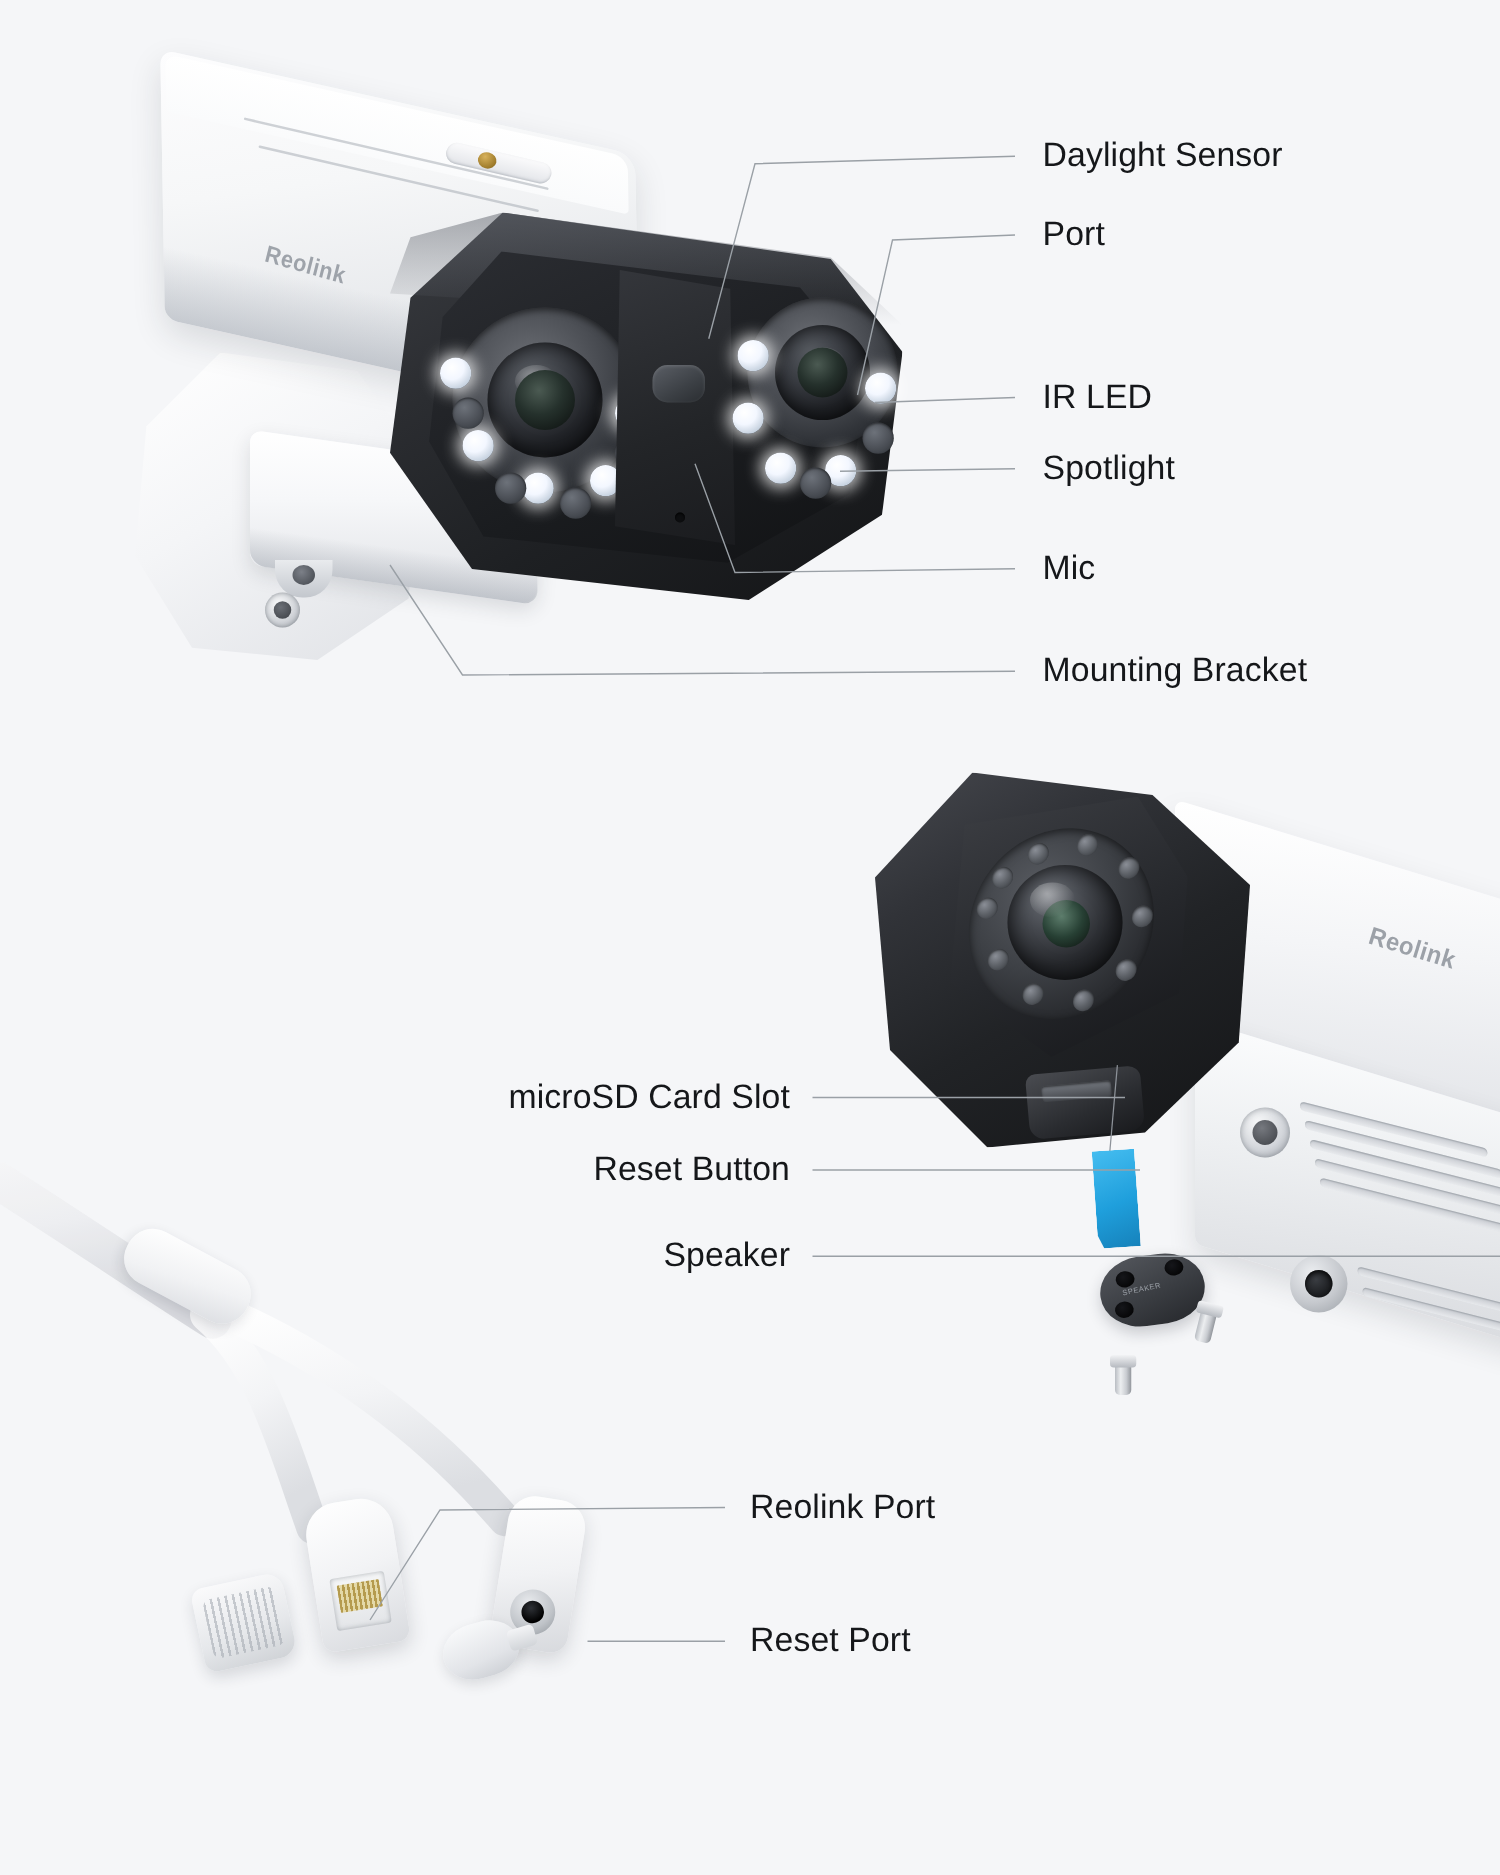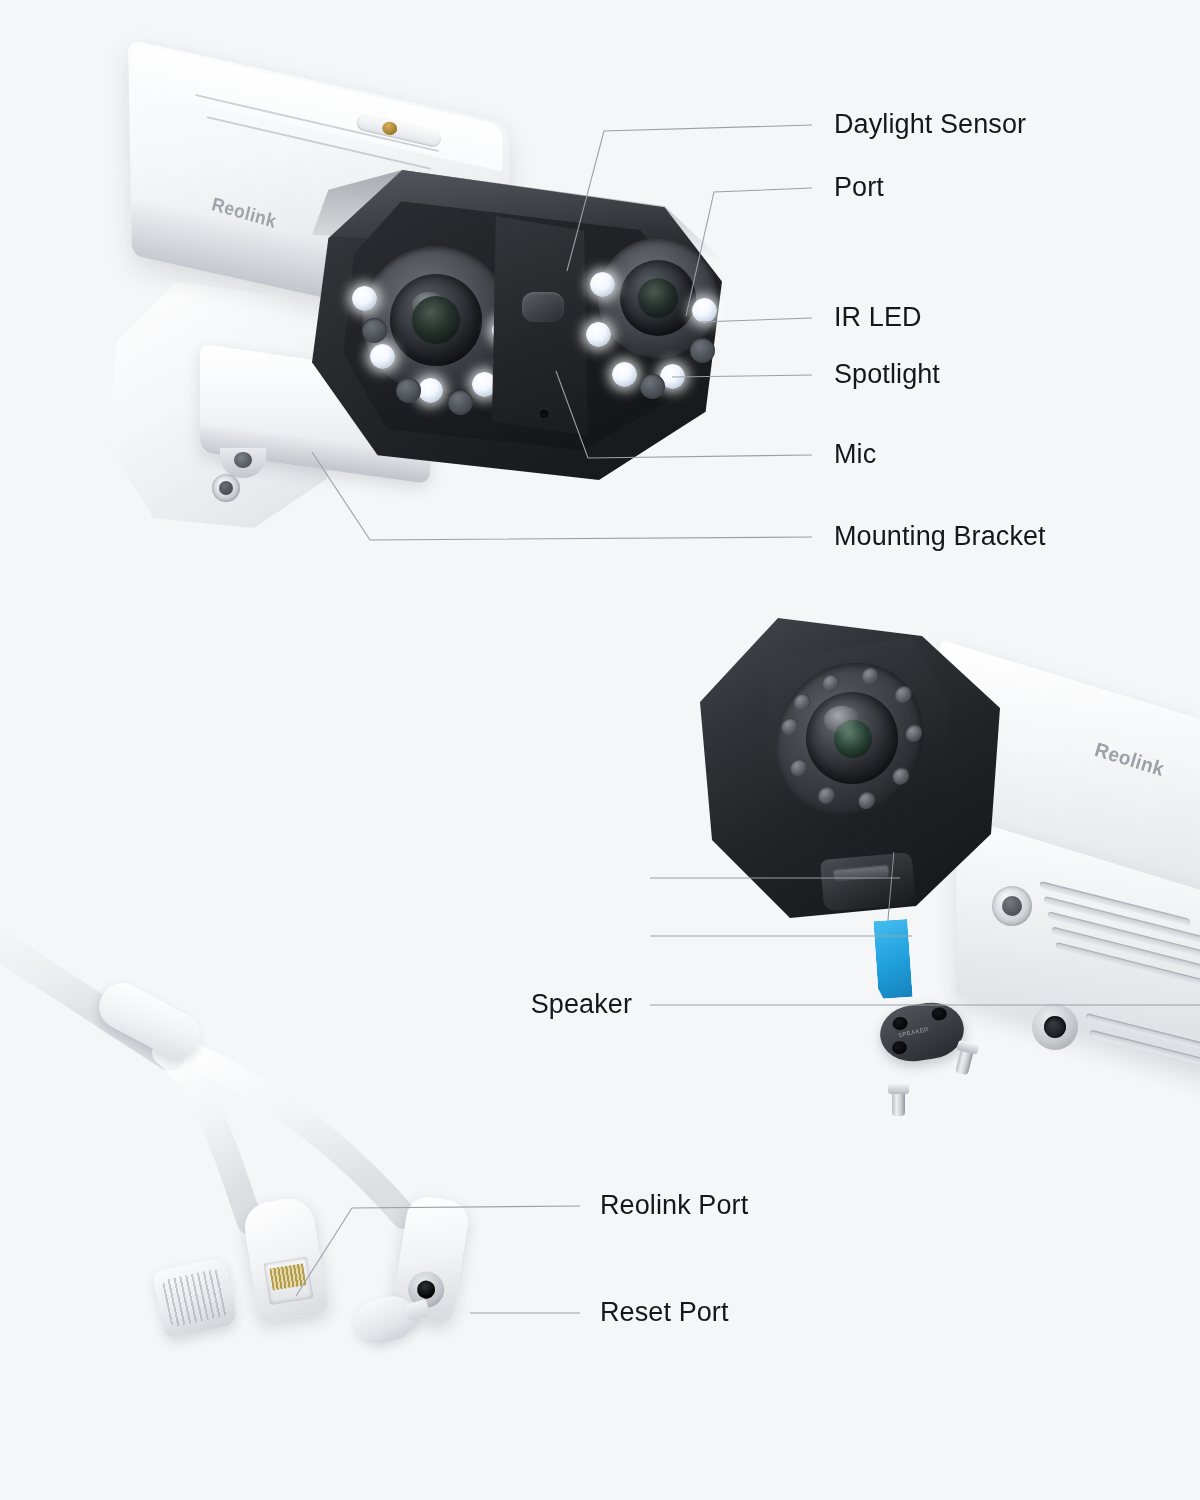--- a/index.html
+++ b/index.html
@@ -491,18 +491,20 @@
     <line x1="470" y1="1313" x2="580" y2="1313"></line>
   </svg>
 
   <div class="label" style="left:834px;top:111px;">Daylight Sensor</div>
   <div class="label" style="left:834px;top:174px;">Port</div>
   <div class="label" style="left:834px;top:304px;">IR LED</div>
   <div class="label" style="left:834px;top:361px;text-align:center;">Spotlight</div>
   <div class="label" style="left:834px;top:441px;">Mic</div>
   <div class="label" style="left:834px;top:523px;">Mounting Bracket</div>
 
+  <div class="label r" style="left:0;width:632px;top:864px;">microSD Card Slot</div>
+  <div class="label r" style="left:0;width:632px;top:922px;">Reset Button</div>
   <div class="label r" style="left:0;width:632px;top:991px;">Speaker</div>
 
   <div class="label" style="left:600px;top:1192px;">Reolink Port</div>
   <div class="label" style="left:600px;top:1299px;">Reset Port</div>
 
 </div>
 
 </body></html>

